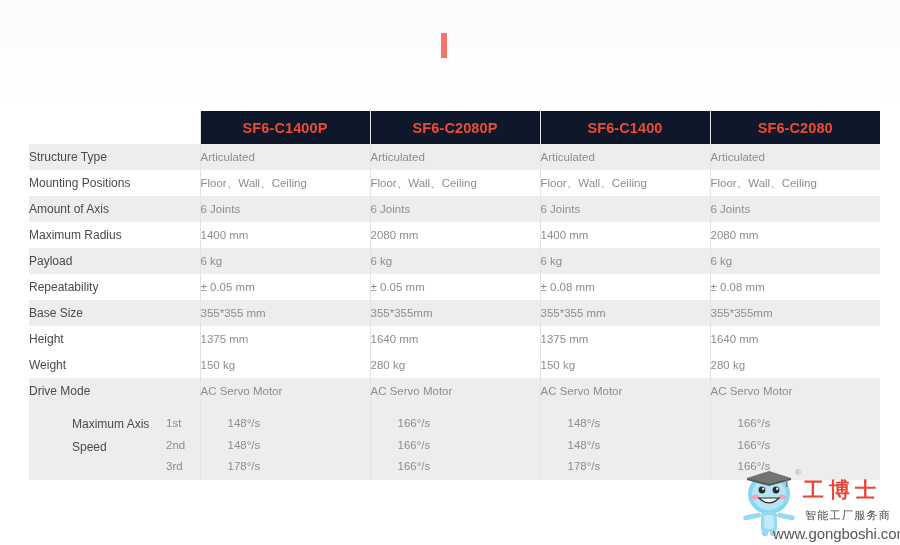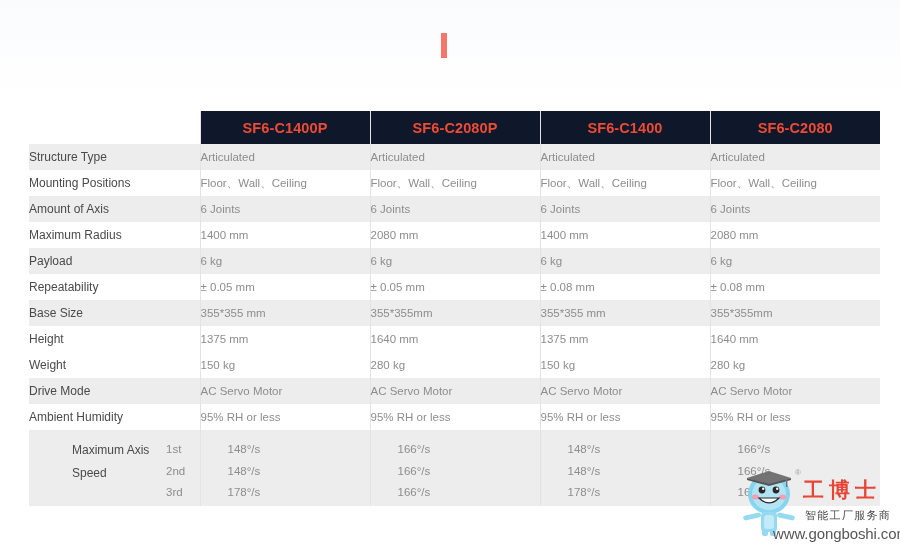--- a/index.html
+++ b/index.html
@@ -280,27 +280,20 @@
             <td class="val">280 kg</td>
             <td class="val">150 kg</td>
             <td class="val">280 kg</td>
           </tr>
           <tr class="r odd">
             <td class="label">Drive Mode</td>
             <td class="val">AC Servo Motor</td>
             <td class="val">AC Servo Motor</td>
             <td class="val">AC Servo Motor</td>
             <td class="val">AC Servo Motor</td>
-          </tr>
-          <tr class="r even">
-            <td class="label">Ambient Humidity</td>
-            <td class="val">95% RH or less</td>
-            <td class="val">95% RH or less</td>
-            <td class="val">95% RH or less</td>
-            <td class="val">95% RH or less</td>
           </tr>
           <tr class="speed">
             <td>
               <div class="speed-label">
                 <div>Maximum Axis</div>
                 <div>Speed</div>
                 <div class="speed-ord">
                   <div>1st</div>
                   <div>2nd</div>
                   <div>3rd</div>

